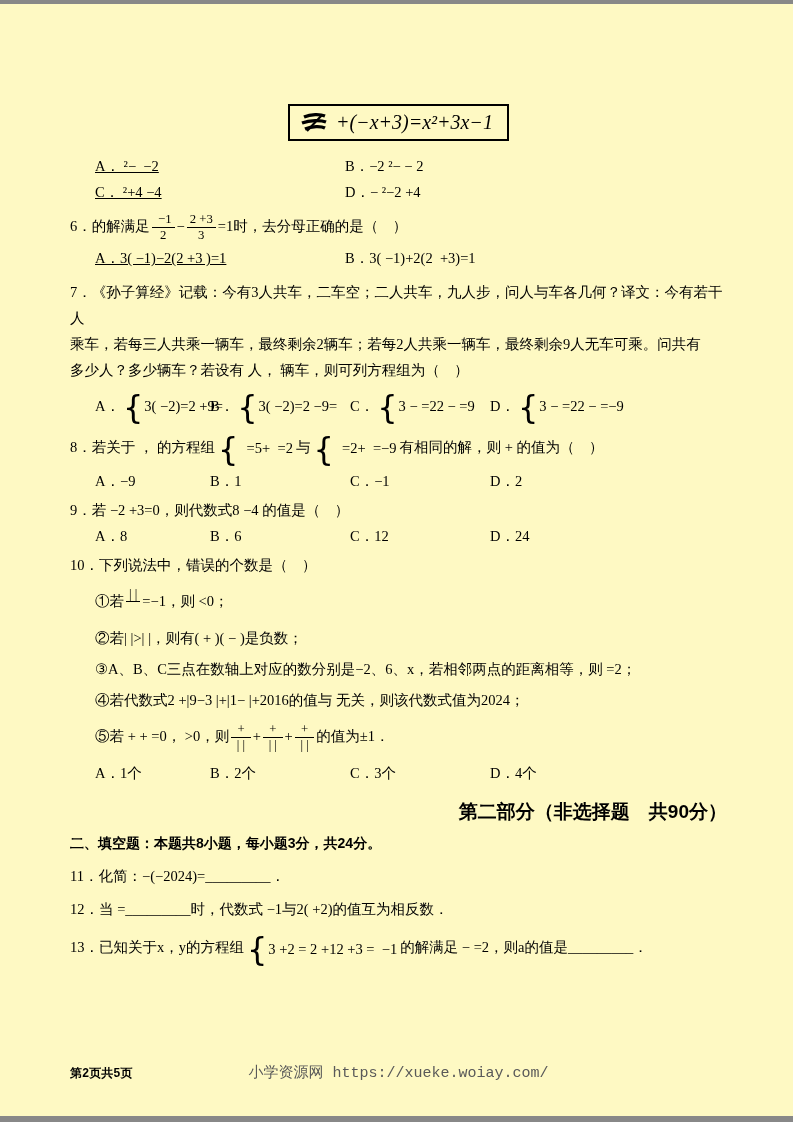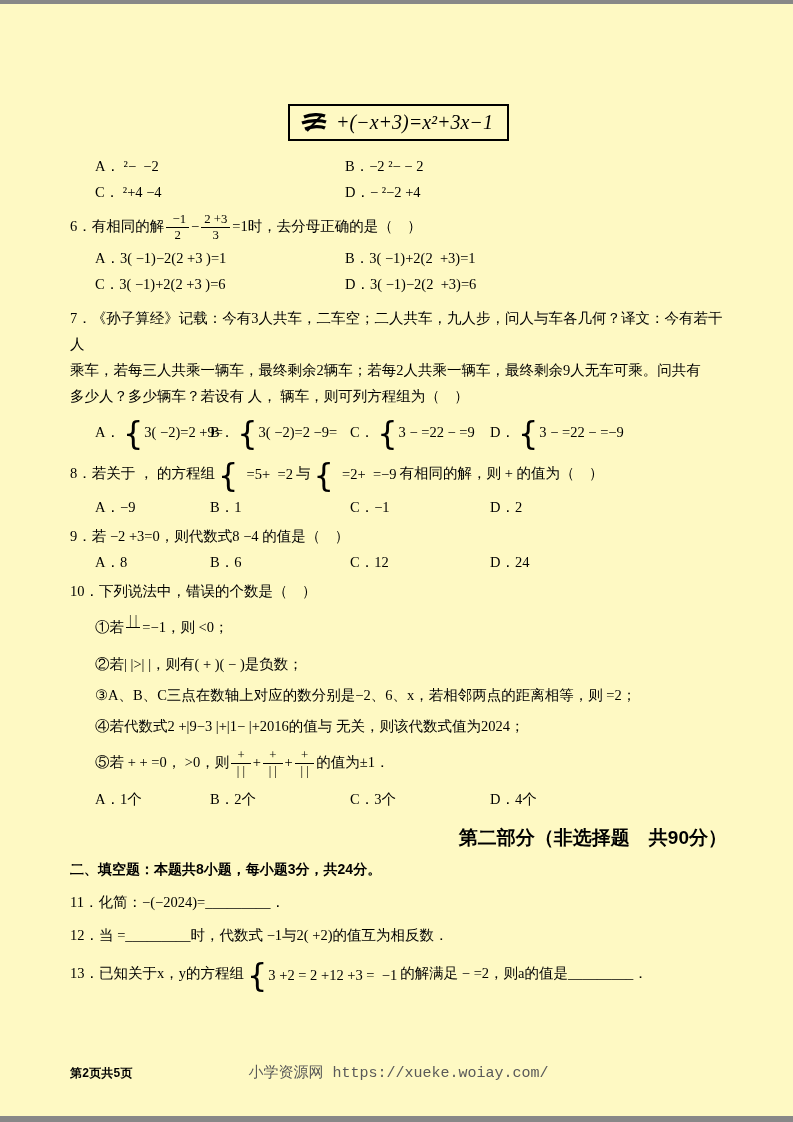--- a/index.html
+++ b/index.html
@@ -21,21 +21,21 @@
     display: flex; align-items: center; gap: 8px;
     width: fit-content;
     margin: 0 auto 16px auto;
     border: 2px solid #000;
     padding: 5px 14px 5px 10px;
   }
   .formula { font-size: 20px; font-style: italic; }
 
   
   .opt-row { display: flex; margin: 7px 0 7px 25px; align-items: center; }
-  .opt-row.two .opt:first-child { width: 250px; }
+  .opt-row.two .opt:first-child { width: 250px; text-decoration: underline; }
   .opt-row.four .o1 { width: 115px; }
   .opt-row.four .o2 { width: 140px; }
   .opt-row.four .o3 { width: 140px; }
 
   .q { margin: 10px 0 6px 0; }
   .q7 { line-height: 1.78; margin-top: 12px; font-family: Liberation Serif, serif; }
 
   
   .frac {
     display: inline-flex; flex-direction: column; align-items: center;
@@ -94,35 +94,31 @@
     <div class="opt-row two">
       <span class="opt">A．&nbsp;²−&nbsp;&nbsp;−2</span>
       <span class="opt">B．−2&nbsp;²−&nbsp;−&nbsp;2</span>
     </div>
     <div class="opt-row two">
       <span class="opt">C．&nbsp;²+4&nbsp;−4</span>
       <span class="opt">D．−&nbsp;²−2&nbsp;+4</span>
     </div>
 
     <div class="q">
-      <span>6．</span><span>有相同的解</span><span class="frac">
+      <span>6．</span><span>的解满足</span><span class="frac">
           <span class="num">&nbsp;−1</span>
           <span class="den">2</span>
         </span><span>−</span><span class="frac">
           <span class="num">2&nbsp;+3</span>
           <span class="den">3</span>
         </span><span>=1时，去分母正确的是（　）</span>
     </div>
     <div class="opt-row two">
       <span class="opt">A．3(&nbsp;−1)−2(2&nbsp;+3&nbsp;)=1</span>
       <span class="opt">B．3(&nbsp;−1)+2(2&nbsp;&nbsp;+3)=1</span>
-    </div>
-    <div class="opt-row two">
-      <span class="opt">C．3(&nbsp;−1)+2(2&nbsp;+3&nbsp;)=6</span>
-      <span class="opt">D．3(&nbsp;−1)−2(2&nbsp;&nbsp;+3)=6</span>
     </div>
 
     <div class="q q7">
       <div><span>7．</span><span>《孙子算经》记载：今有3人共车，二车空；二人共车，九人步，问人与车各几何？译文：今有若干人</span></div>
       <div>乘车，若每三人共乘一辆车，最终剩余2辆车；若每2人共乘一辆车，最终剩余9人无车可乘。问共有</div>
       <div>多少人？多少辆车？若设有&nbsp;人，&nbsp;辆车，则可列方程组为（　）</div>
     </div>
     <div class="opt-row four">
       <span class="sys-opt o1">
         <span>A．</span>

